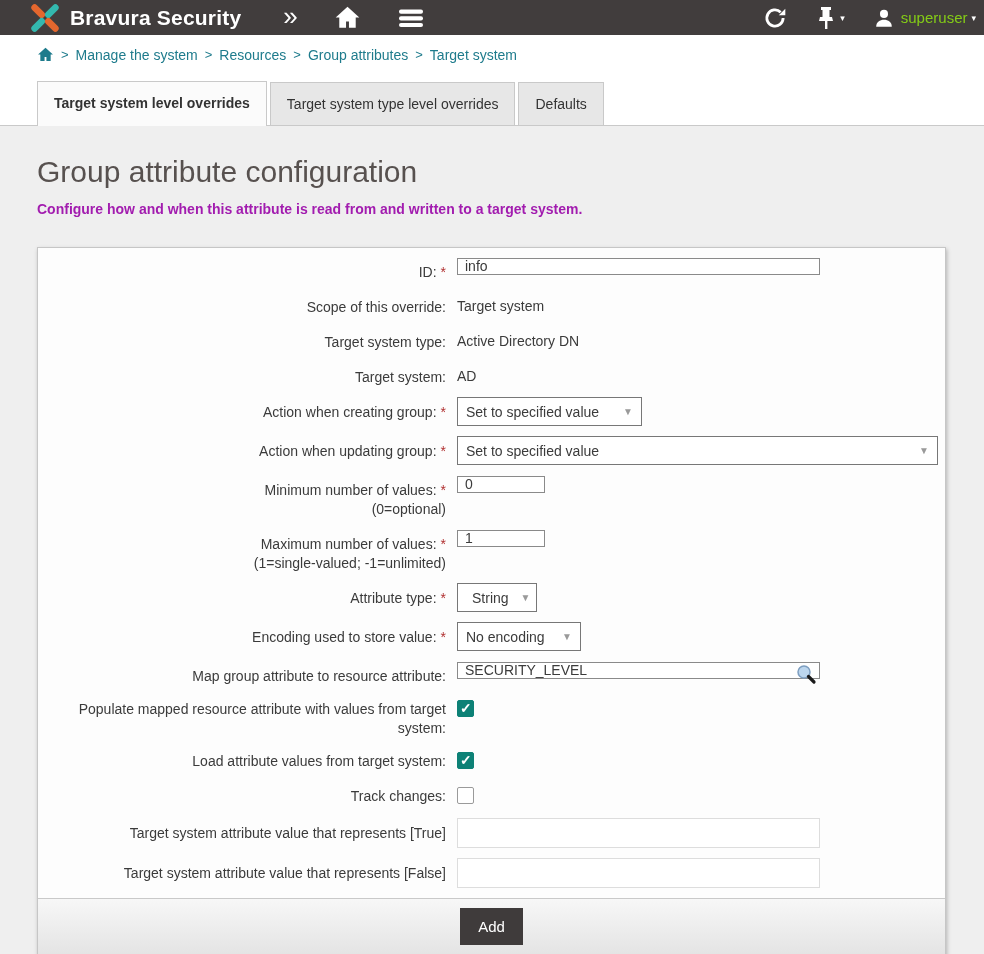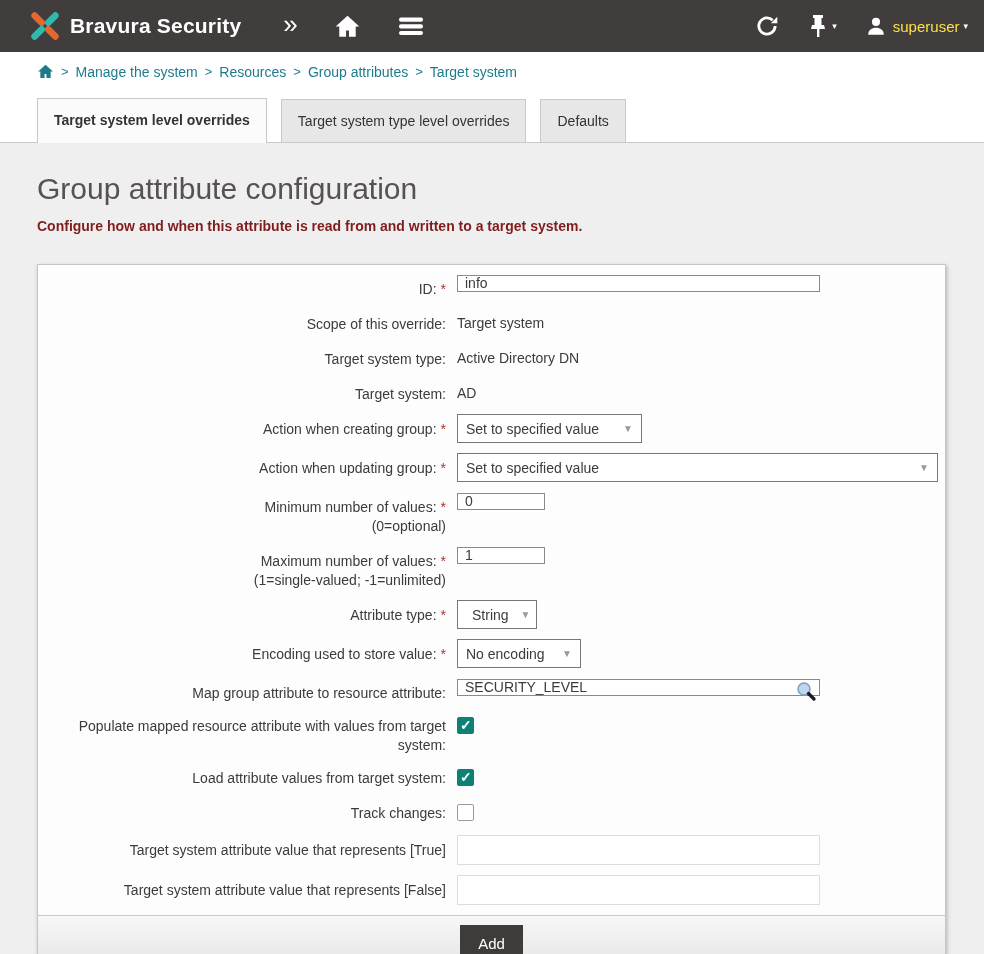--- a/index.html
+++ b/index.html
@@ -5,64 +5,64 @@
   * { box-sizing: border-box; }
   html,body { margin:0; padding:0; }
   body {
     width: 984px; height: 954px; overflow: hidden;
     background: #efefef;
     font-family: "Liberation Sans", sans-serif;
     color: #3b3b3b;
   }
   
   .topbar {
-    height: 52px; background: #413d3d;
+    height: 35px; background: #413d3d;
     display: flex; align-items: center;
-    padding: 0 16px 0 28px;
+    padding: 0 8px 0 28px;
   }
   .topbar-left { display: flex; align-items: center; }
   .brand { display: flex; align-items: center; gap: 8px; }
   .brand-text { color:#fff; font-size: 21px; font-weight: bold; letter-spacing: .2px; }
   .dbl-chev { color:#fff; font-size: 26px; margin-left: 42px; line-height: 1; padding-bottom:4px; }
   .top-icon { margin-left: 36px; display:flex; align-items:center; cursor:pointer; }
   .topbar-right { margin-left: auto; display: flex; align-items: center; }
   .topbar-right .top-icon { margin-left: 28px; }
   .caret-white { color:#fff; font-size: 9px; margin-left: 4px; }
-  .username { color:#fde047; font-size: 15px; margin-left: 6px; }
+  .username { color:#84cc16; font-size: 15px; margin-left: 6px; }
   
   .breadcrumb {
     background:#fff; padding: 11px 0 9px 37px;
     display:flex; align-items:center; gap: 7px;
     font-size: 14px; color:#1e7b8c;
   }
   .crumb { cursor:pointer; }
   .crumb-sep { color:#1e7b8c; font-size: 13px; }
   
   .tabbar {
     background:#fff; padding: 9px 0 0 37px;
     border-bottom: 1px solid #c9c9c9;
     display:flex; align-items: flex-end;
   }
   .tab {
     border:1px solid #c9c9c9; border-bottom:none;
     background:#e7e7e7; color:#333;
     font-size:14px; padding: 13px 16px;
-    margin-right: 14px; cursor:pointer; white-space:nowrap;
+    margin-right: 3px; cursor:pointer; white-space:nowrap;
   }
   .tab.active {
     background:#fbfbfb; font-weight:bold;
     margin-bottom:-1px; padding-bottom:15px;
   }
   
   .content { padding-left: 37px; }
   .page-title {
     font-size: 30px; font-weight: 400; color: #57514f;
     margin: 29px 0 12px;
   }
-  .page-subtitle { font-size: 14px; font-weight: bold; color:#7f1d1d; margin: 0 0 30px; }
+  .page-subtitle { font-size: 14px; font-weight: bold; color:#a21caf; margin: 0 0 30px; }
   
   .panel {
     width: 909px; background:#fdfdfd;
     border:1px solid #c6c6c6;
     box-shadow: 1px 2px 4px rgba(0,0,0,.25);
   }
   .panel-body { padding: 9px 0 4px; }
   .row { display:flex; align-items:flex-start; margin-bottom: 10px; justify-content: flex-end; }
   .lbl {
     width: 408px; text-align:right;

